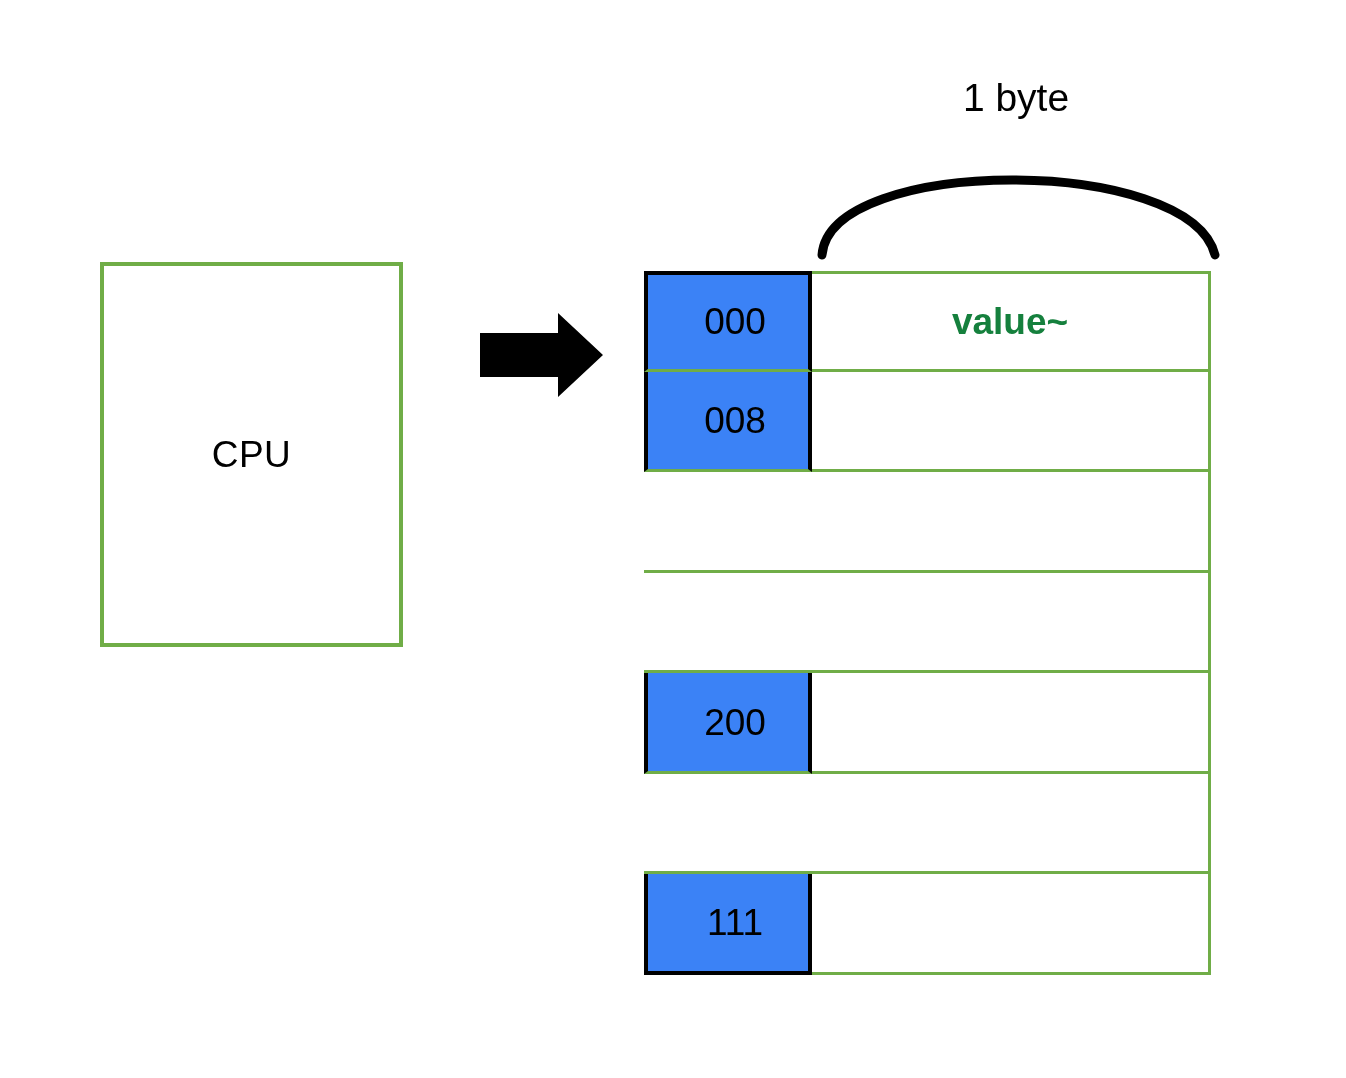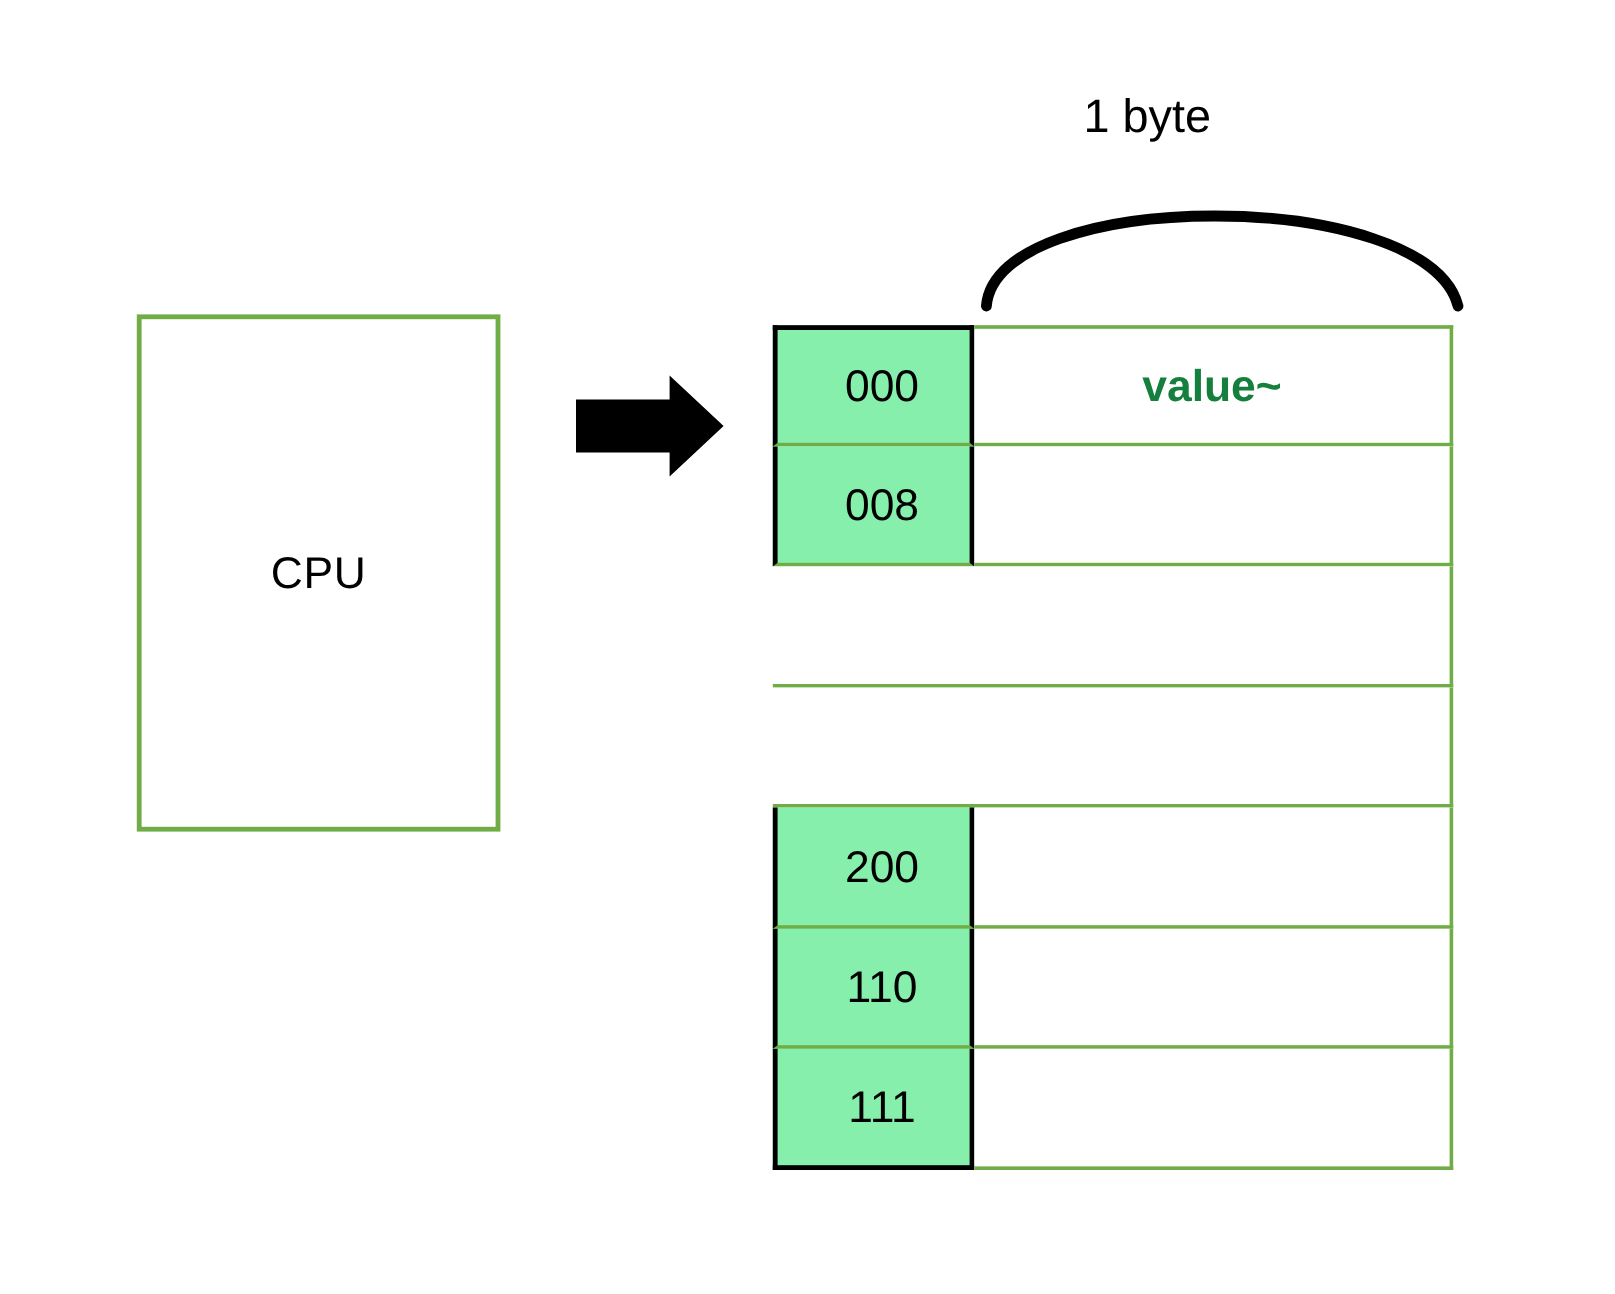--- a/index.html
+++ b/index.html
@@ -14,24 +14,24 @@
     position: relative;
     width: 1346px;
     height: 1078px;
     background: #ffffff;
     overflow: hidden;
   }
 
   
   .cpu-box {
     position: absolute;
-    left: 114px;
+    left: 100px;
     top: 262px;
     width: 303px;
-    height: 431px;
+    height: 385px;
     box-sizing: border-box;
     border: 4px solid #70AD47;
     background: #ffffff;
     display: flex;
     align-items: center;
     justify-content: center;
   }
   .cpu-label {
     font-size: 37px;
     color: #000000;
@@ -51,21 +51,21 @@
   
   .byte-arc-svg {
     position: absolute;
     left: 800px;
     top: 125px;
     width: 440px;
     height: 150px;
   }
   .byte-label {
     position: absolute;
-    left: 806px;
+    left: 866px;
     top: 78px;
     width: 300px;
     text-align: center;
     font-size: 39px;
     color: #000000;
     line-height: 1;
   }
 
   
   .memory-table {
@@ -82,21 +82,21 @@
     flex: 1 1 0;
     min-height: 0;
   }
   .addr-cell {
     box-sizing: border-box;
     width: 168px;
     flex: 0 0 168px;
     border-left: 4px solid #000000;
     border-right: 4px solid #000000;
     border-bottom: 3px solid #70AD47;
-    background: #86efac;
+    background: #3b82f6;
     display: flex;
     align-items: center;
     justify-content: center;
     padding-left: 14px;
   }
   .mem-row:first-child .addr-cell {
     border-top: 4px solid #000000;
   }
   .mem-row:last-child .addr-cell {
     border-bottom: 4px solid #000000;
@@ -180,23 +180,20 @@
       <div class="addr-cell">
         <span class="addr-text">200</span>
       </div>
       <div class="value-cell">
         <span class="value-text"></span>
       </div>
     </div>
 
 
     <div class="mem-row">
-      <div class="addr-cell">
-        <span class="addr-text">110</span>
-      </div>
       <div class="value-cell">
         <span class="value-text"></span>
       </div>
     </div>
 
     <div class="mem-row">
       <div class="addr-cell">
         <span class="addr-text">111</span>
       </div>
       <div class="value-cell">

